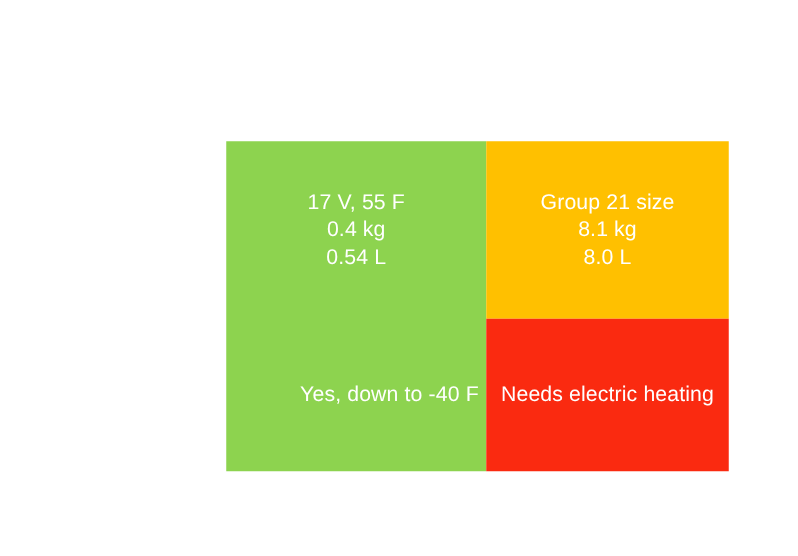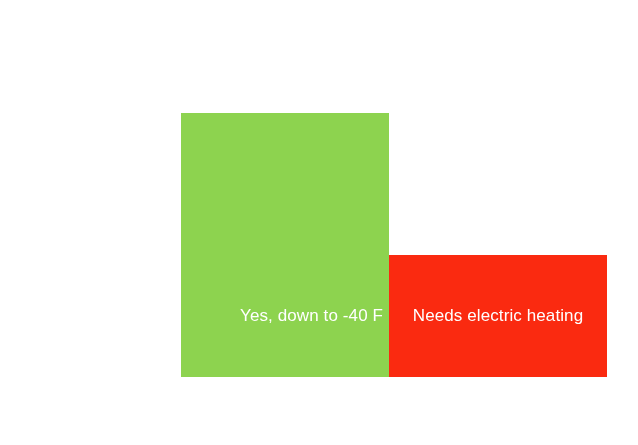--- a/index.html
+++ b/index.html
@@ -58,21 +58,21 @@
     left: 208px;
     top: 0;
     width: 194px;
     height: 142px;
     background: #ffc000;
   }
 
   .cell-bottom-right {
     left: 208px;
     top: 142px;
-    width: 218px;
+    width: 194px;
     height: 122px;
     background: #fa2a10;
   }
 
   
   .left-text-top {
     position: absolute;
     left: 0;
     top: 0;
     width: 208px;
@@ -113,25 +113,35 @@
 </head>
 <body>
 
 <div id="canvas">
 
   <div class="matrix">
 
     <div class="cell cell-left-column">
     </div>
 
+    <div class="left-text-top">
+      <span class="cell-label">17 V, 55 F
+0.4 kg
+0.54 L</span>
+    </div>
 
     <div class="left-text-bottom">
       <span class="cell-label">Yes, down to -40 F</span>
     </div>
 
+    <div class="cell cell-top-right">
+      <span class="cell-label">Group 21 size
+8.1 kg
+8.0 L</span>
+    </div>
 
     <div class="cell cell-bottom-right">
       <span class="cell-label">Needs electric heating</span>
     </div>
 
   </div>
 
 </div>
 
 </body></html>

